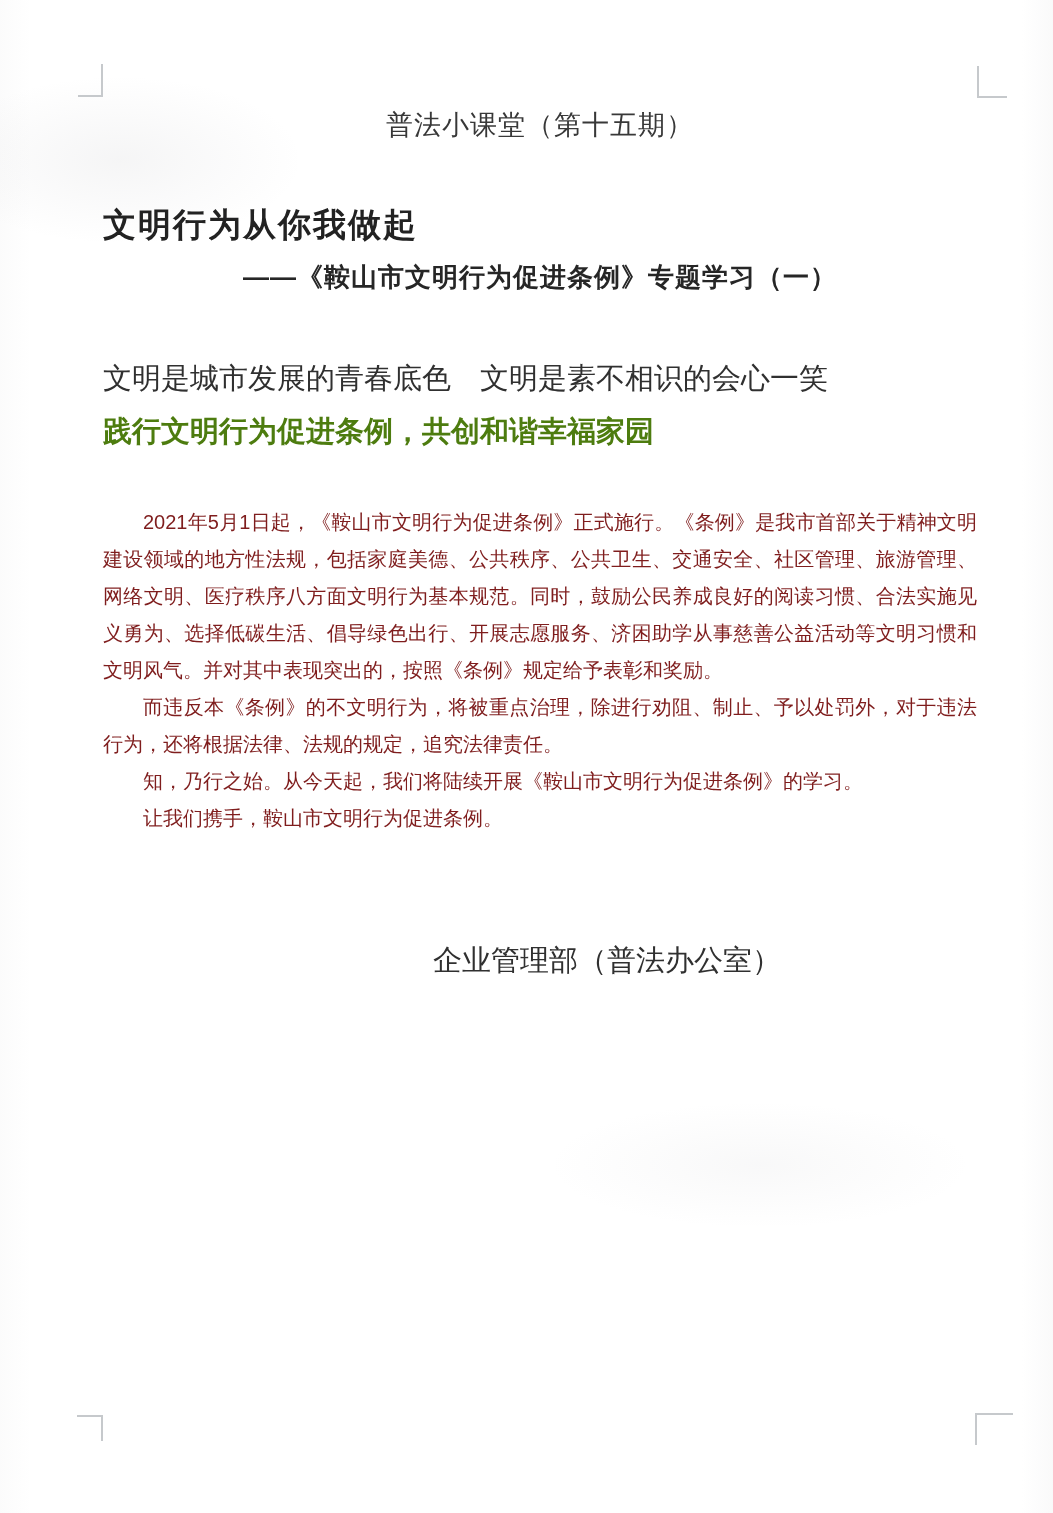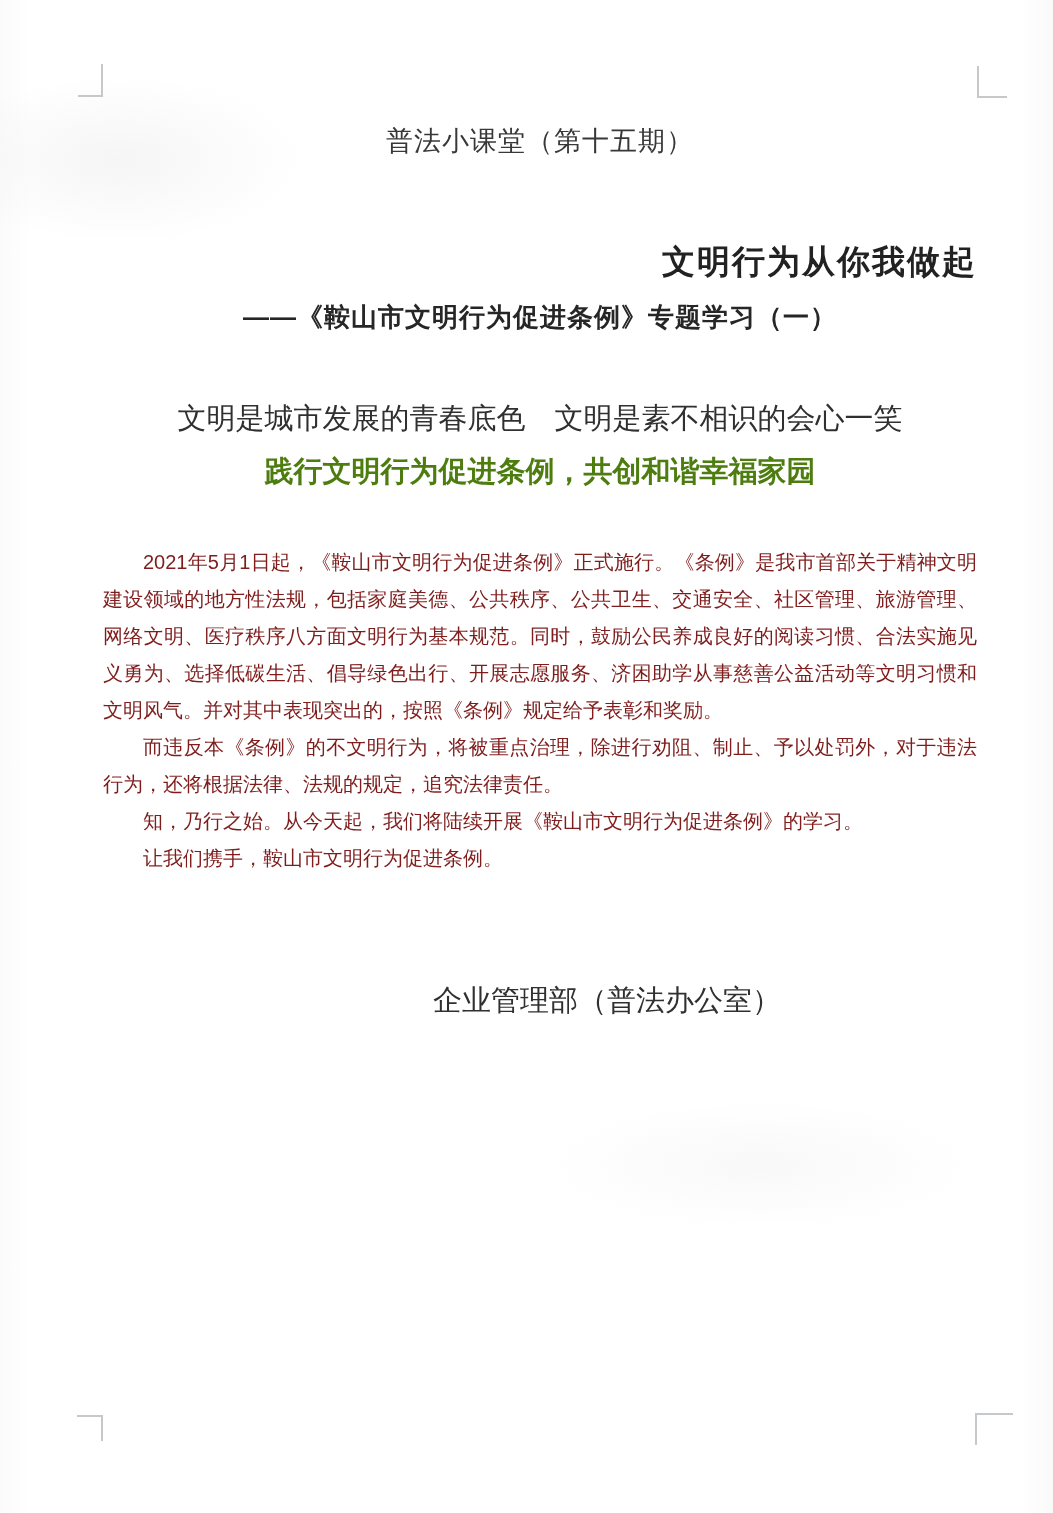--- a/index.html
+++ b/index.html
@@ -31,54 +31,53 @@
   
   .mark {
     position: absolute;
     background: #c6c9cc;
   }
   .mark.v { width: 2px; }
   .mark.h { height: 2px; }
   .content {
     position: absolute;
     left: 103px;
-    top: 16px;
+    top: 0;
     width: 874px;
     padding-top: 112px;
   }
   .doc-header {
     text-align: center;
     font-size: 27px;
     line-height: 27px;
     font-weight: 400;
     color: #383838;
     letter-spacing: 1px;
   }
   .doc-title {
-    margin-top: 93px;
-    text-align: right;
+    margin-top: 69px;
+    text-align: left;
     font-size: 33px;
     line-height: 33px;
     font-weight: 700;
     color: #222222;
     letter-spacing: 2px;
-    font-family: Liberation Mono, monospace;
   }
   .doc-subtitle {
     margin-top: 23px;
     text-align: center;
     font-size: 26px;
     line-height: 26px;
     font-weight: 700;
     color: #262626;
     letter-spacing: 1px;
   }
   .couplet-block {
     margin-top: 62px;
-    text-align: center;
+    text-align: left;
     font-size: 29px;
     line-height: 53px;
     color: #303030;
   }
   .couplet-block .slogan {
     font-weight: 700;
     color: #4d7c0f;
   }
   .body-block {
     margin-top: 46px;

